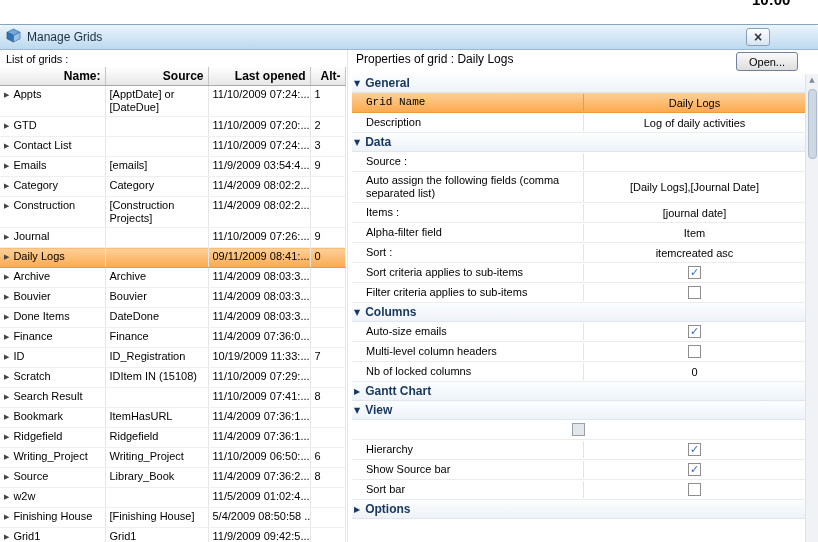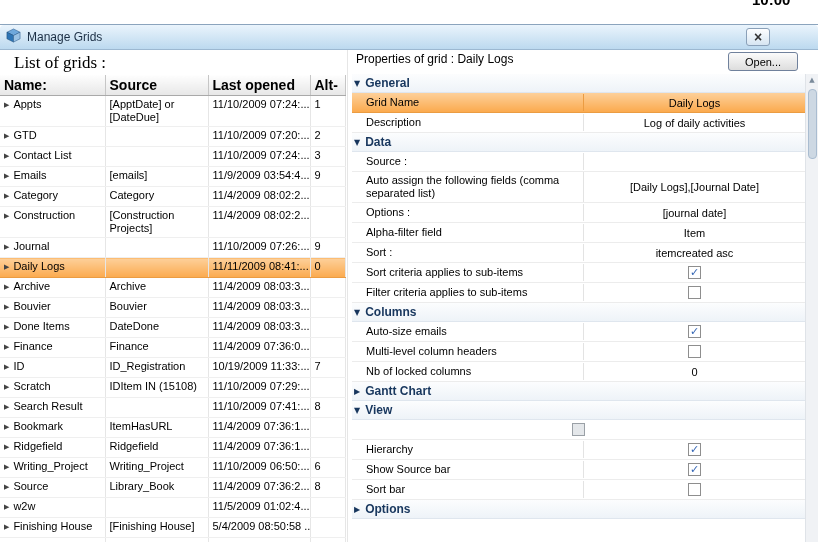--- a/index.html
+++ b/index.html
@@ -20,52 +20,52 @@
   .titlebar .title { font-size:12px; color:#1b2e44; margin-left:6px; }
   .close-btn { position:absolute; left:746px; top:3px; width:24px; height:18px;
                background:linear-gradient(#fdfeff,#d6e5f2); border:1px solid #8aa0b8; border-radius:3px;
                display:flex; align-items:center; justify-content:center; cursor:default; }
   .close-btn span { font-size:14px; line-height:14px; color:#333; font-weight:bold; }
 
   .content { flex:1; display:flex; position:relative; background:#fff; min-height:0; }
 
   
   .left-panel { flex:0 0 348px; display:flex; flex-direction:column; border-right:1px solid #e6e6e6; min-height:0; }
-  .panel-heading { font-size:17px; padding:3px 4px 2px 14px; color:#000;font-family:Liberation Serif, serif; }
+  .panel-heading { font-size:11px; padding:3px 4px 2px 6px; color:#000; }
 
   table.grids { border-collapse:collapse; table-layout:fixed; width:345px; font-size:11px; }
-  table.grids th { background:linear-gradient(#fefefe,#e7e7e7); font-weight:bold; text-align:left;
+  table.grids th { background:linear-gradient(#fefefe,#e7e7e7); font-weight:bold; text-align:right;
                    padding:2px 4px; border-right:1px solid #c6c6c6; border-bottom:1px solid #a9a9a9;
-                   font-size:14px; height:17px; }
+                   font-size:12px; height:17px; }
   table.grids td { padding:2px 4px; border-right:1px solid #e6e6e6; border-bottom:1px solid #efefef;
                    line-height:13px; overflow:hidden; vertical-align:top; }
   .c-name { width:105px; }
   .c-src  { width:103px; }
   .c-last { width:102px; white-space:nowrap; }
   .c-alt  { width:35px; }
   .arr { font-family:"DejaVu Sans", sans-serif; font-size:7px; color:#444; margin-right:4px; position:relative; top:-1px; }
   tr.selected td { background:linear-gradient(#fdd09a,#fbaa4e); border-bottom:1px solid #eb9c42; }
 
   
   .right-panel { flex:1; position:relative; min-height:0; }
   .right-header { height:24px; display:flex; align-items:flex-start; justify-content:space-between;
                   padding:2px 20px 2px 8px; font-size:12px; }
-  .open-btn { width:70px; height:19px; font-size:11px; font-family:"Liberation Sans",sans-serif;
+  .open-btn { width:62px; height:19px; font-size:11px; font-family:"Liberation Sans",sans-serif;
               background:linear-gradient(#fbfbfb,#dddddd); border:1px solid #70819c; border-radius:3px; }
 
   .sections { padding:0 13px 0 4px; }
   .sec-header { height:19px; display:flex; align-items:center; gap:5px; font-weight:bold; font-size:12px;
                 color:#17365d; background:linear-gradient(#fcfdfe,#eef3f8); border-bottom:1px solid #dfe6ee; padding-left:2px; }
   .tri { font-family:"DejaVu Sans", sans-serif; font-size:8px; color:#17365d; }
 
   .prop-row { display:flex; align-items:center; min-height:20px; border-bottom:1px solid #ececec; font-size:11px; }
   .prop-label { flex:0 0 232px; padding:2px 6px 2px 14px; border-right:1px solid #e3e3e3; line-height:13px; }
   .prop-value { flex:1; text-align:center; padding:2px 4px; display:flex; align-items:center; justify-content:center; }
   .prop-row.selected { background:linear-gradient(#fdd09a,#fbaa4e); border-bottom:1px solid #eb9c42; }
-  .prop-row.selected .prop-label { border-right-color:#eb9c42; }
+  .prop-row.selected .prop-label { border-right-color:#eb9c42;font-family:Liberation Mono, monospace; }
 
   .checkbox { width:13px; height:13px; border:1px solid #8e8e8e; background:#fff; display:inline-flex;
               align-items:center; justify-content:center; font-family:"DejaVu Sans",sans-serif;
               font-size:11px; line-height:11px; color:#3567b5; font-weight:bold; }
   .checkbox.disabled { background:#e4e7ea; border-color:#9aa0a6; }
 
   
   .scrollbar { position:absolute; top:24px; bottom:0; right:0; width:13px; background:#f0f2f5;
                border-left:1px solid #dfe3e8; display:flex; flex-direction:column; align-items:center; }
   .sb-arrow { font-family:"DejaVu Sans",sans-serif; font-size:7px; color:#7a8a9a; height:13px; line-height:13px; }
@@ -147,21 +147,21 @@
               </tr>
               <tr>
                 <td class="c-name"><span class="arr">▶</span><span>Journal</span></td>
                 <td class="c-src"></td>
                 <td class="c-last">11/10/2009 07:26:...</td>
                 <td class="c-alt">9</td>
               </tr>
               <tr class="selected">
                 <td class="c-name"><span class="arr">▶</span><span>Daily Logs</span></td>
                 <td class="c-src"></td>
-                <td class="c-last">11/11/2009 08:41:...</td>
+                <td class="c-last">09/11/2009 08:41:...</td>
                 <td class="c-alt">0</td>
               </tr>
               <tr>
                 <td class="c-name"><span class="arr">▶</span><span>Archive</span></td>
                 <td class="c-src">Archive</td>
                 <td class="c-last">11/4/2009 08:03:3...</td>
                 <td class="c-alt"></td>
               </tr>
               <tr>
                 <td class="c-name"><span class="arr">▶</span><span>Bouvier</span></td>
@@ -283,21 +283,21 @@
                 <span></span>
               </div>
             </div>
             <div class="prop-row">
               <div class="prop-label">Auto assign the following fields (comma separated list)</div>
               <div class="prop-value">
                 <span>[Daily Logs],[Journal Date]</span>
               </div>
             </div>
             <div class="prop-row">
-              <div class="prop-label">Options :</div>
+              <div class="prop-label">Items :</div>
               <div class="prop-value">
                 <span>[journal date]</span>
               </div>
             </div>
             <div class="prop-row">
               <div class="prop-label">Alpha-filter field</div>
               <div class="prop-value">
                 <span>Item</span>
               </div>
             </div>

